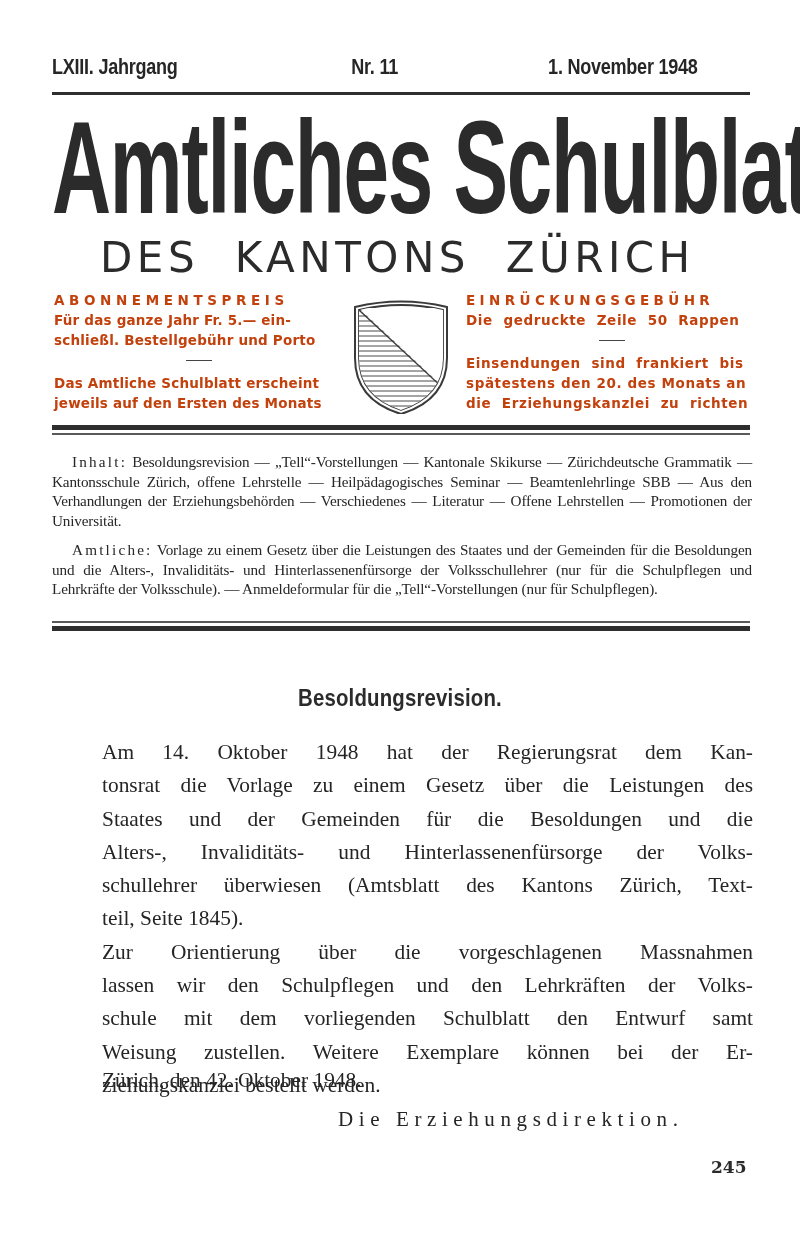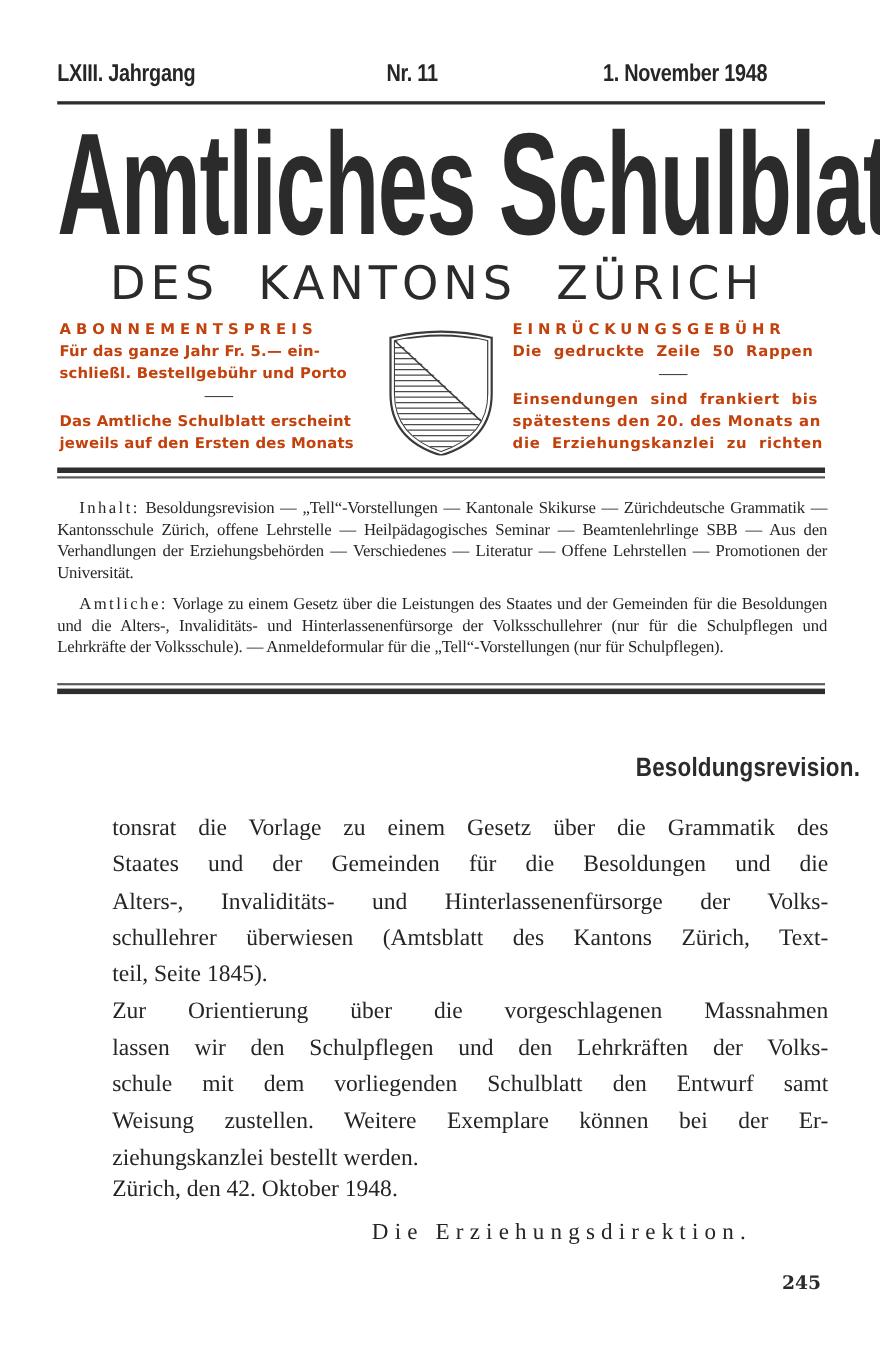--- a/index.html
+++ b/index.html
@@ -135,21 +135,21 @@
     }
     .contents p { margin: 0; }
     .contents .lead { letter-spacing: 2.2px; margin-left: 20px; }
     .contents .beilagen { margin-top: 10px; }
 
     
     .heading {
       top: 684px;
       left: 0;
       width: 800px;
-      text-align: right;
+      text-align: center;
       font-family: "Liberation Sans", sans-serif;
       font-weight: bold;
       font-size: 24px;
       letter-spacing: 0.2px;
       color: #2b2b2b;
     }
     .heading span {
       display: inline-block;
       transform: scaleX(0.85);
     }
@@ -275,21 +275,22 @@
   <p><span class="lead">Inhalt:</span> <span>Besoldungsrevision — „Tell“-Vorstellungen — Kantonale Skikurse — Zürichdeutsche Grammatik — Kantonsschule Zürich, offene Lehrstelle — Heilpädagogisches Seminar — Beamtenlehrlinge SBB — Aus den Verhandlungen der Erziehungsbehörden — Verschiedenes — Literatur — Offene Lehrstellen — Promotionen der Universität.</span></p>
   <p class="beilagen"><span class="lead">Amtliche:</span> <span>Vorlage zu einem Gesetz über die Leistungen des Staates und der Gemeinden für die Besoldungen und die Alters-, Invaliditäts- und Hinterlassenenfürsorge der Volksschullehrer (nur für die Schulpflegen und Lehrkräfte der Volksschule). — Anmeldeformular für die „Tell“-Vorstellungen (nur für Schulpflegen).</span></p>
 </div>
 
 <div class="abs rule-thin" style="top:621px; left:52px; width:698px; height:1.5px;"></div>
 <div class="abs rule-thick" style="top:626px; left:52px; width:698px; height:5px;"></div>
 
 <div class="abs heading"><span>Besoldungsrevision.</span></div>
 
 <div class="abs article">
-  <span class="line">tonsrat die Vorlage zu einem Gesetz über die Grammatik des</span>
+  <span class="line" style="padding-left:0;">Am 14. Oktober 1948 hat der Regierungsrat dem Kan-</span>
+  <span class="line">tonsrat die Vorlage zu einem Gesetz über die Leistungen des</span>
   <span class="line" style="white-space:pre;">Staates  und  der  Gemeinden  für  die  Besoldungen  und  die</span>
   <span class="line" style="white-space:pre;">Alters-,  Invaliditäts-  und  Hinterlassenenfürsorge  der  Volks-</span>
   <span class="line">schullehrer überwiesen (Amtsblatt des Kantons Zürich, Text-</span>
   <span class="line last">teil, Seite 1845).</span>
   <span class="line" style="padding-left:0;">Zur Orientierung über die vorgeschlagenen Massnahmen</span>
   <span class="line">lassen wir den Schulpflegen und den Lehrkräften der Volks-</span>
   <span class="line">schule mit dem vorliegenden Schulblatt den Entwurf samt</span>
   <span class="line">Weisung zustellen. Weitere Exemplare können bei der Er-</span>
   <span class="line last">ziehungskanzlei bestellt werden.</span>
 </div>

